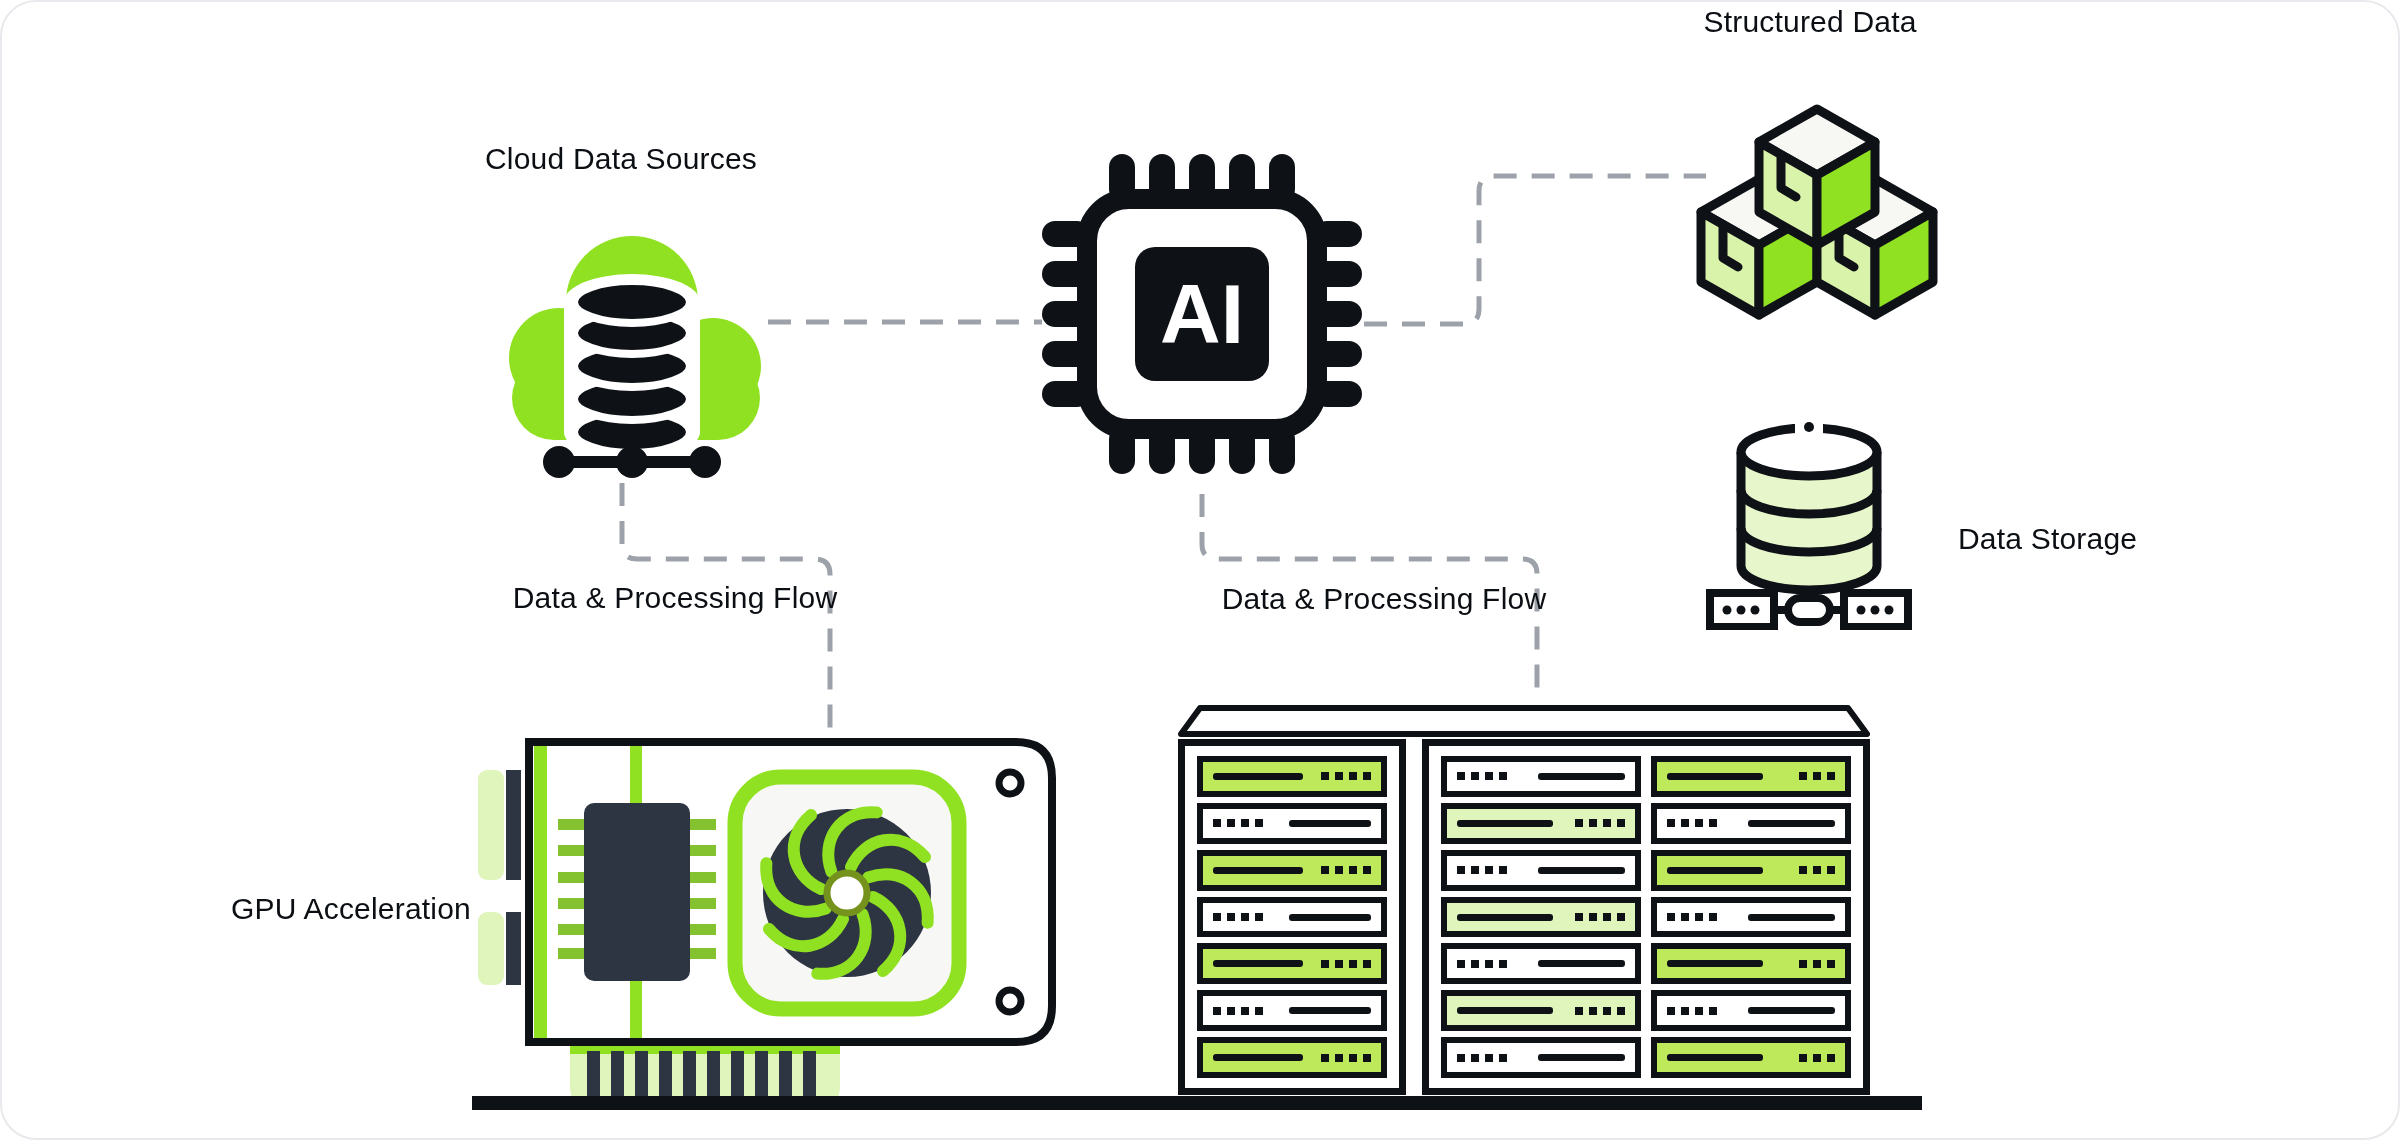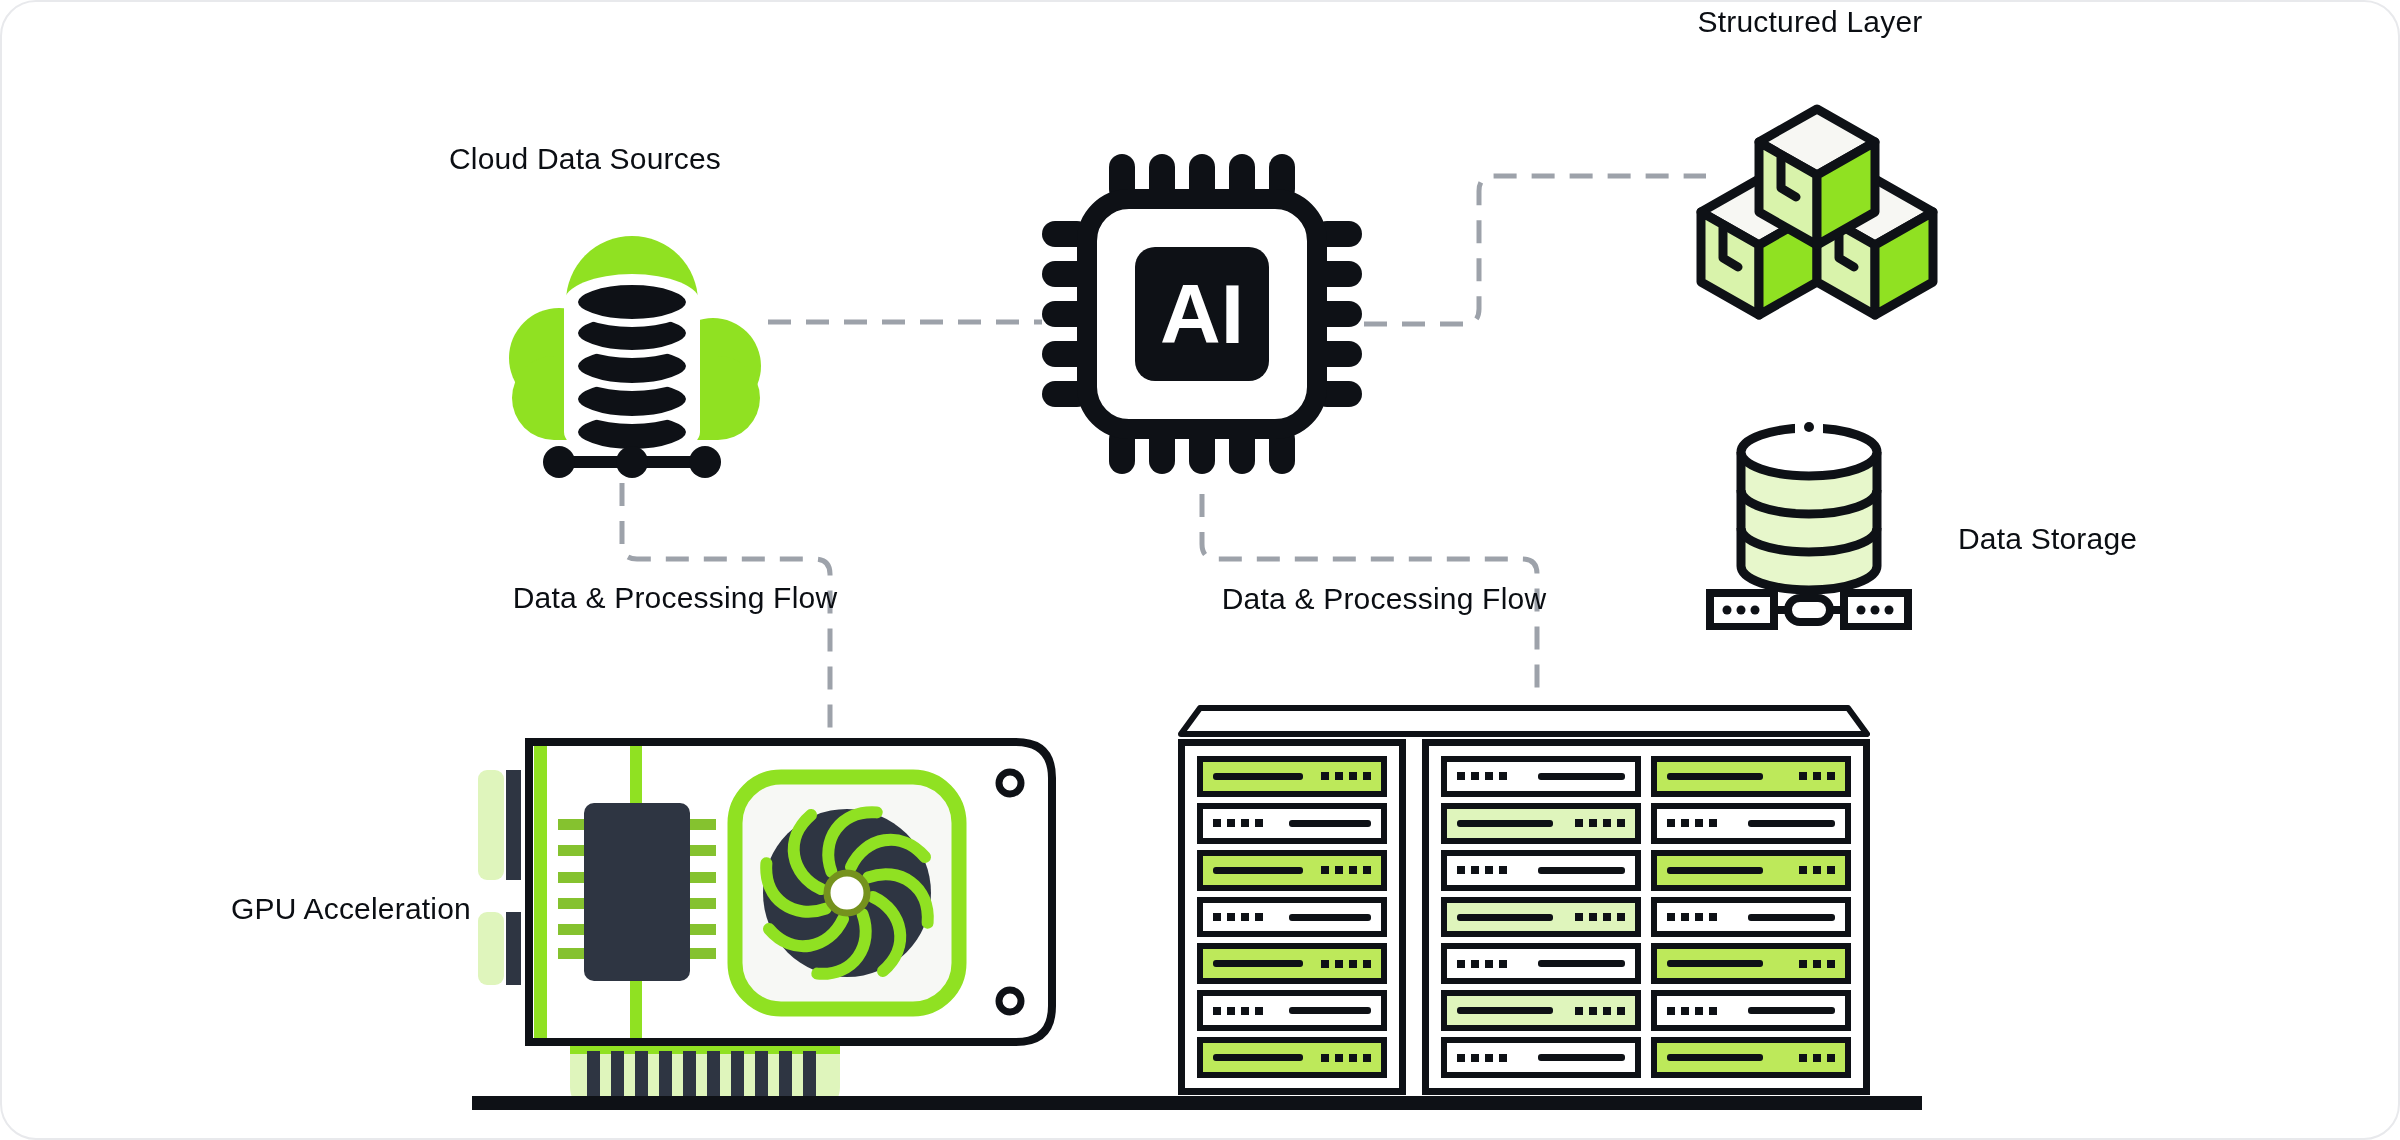--- a/index.html
+++ b/index.html
@@ -40,21 +40,21 @@
   .s-olive{stroke:var(--olive)}
   .join-round{stroke-linejoin:round}
   .cap-round{stroke-linecap:round}
   
   #icon-cloud{left:500px;top:212px}
   #icon-chip{left:1040px;top:152px}
   #icon-cubes{left:1690px;top:70px}
   #icon-storage{left:1692px;top:412px}
   #icon-gpu{left:468px;top:733px}
   
-  #lbl-cloud{left:583px;top:140px}
+  #lbl-cloud{left:619px;top:140px}
   #lbl-chip{left:1199px;top:93px}
   #lbl-cubes{left:1808px;top:3px}
   #lbl-storage{left:1956px;top:520px}
   #lbl-gpu{left:349px;top:890px}
   #lbl-dc{left:2082px;top:889px}
   #lbl-flow-a{left:673px;top:579px}
   #lbl-flow-b{left:1382px;top:580px}
   
   #rack{position:absolute;left:1176px;top:703px;width:692px}
   #rack-top{position:relative;width:692px;height:32px}
@@ -81,21 +81,21 @@
 <div id="canvas">
 
   <svg id="flows" width="2400" height="1140" viewBox="0 0 2400 1140">
     <path class="flow" d="M766 320 H1040"></path>
     <path class="flow" d="M1362 322 H1462 Q1477 322 1477 307 V189 Q1477 174 1492 174 H1704"></path>
     <path class="flow" d="M620 481 V542 Q620 557 635 557 H813 Q828 557 828 572 V727"></path>
     <path class="flow" d="M1200 492 V542 Q1200 557 1215 557 H1520 Q1535 557 1535 572 V688"></path>
   </svg>
 
   <div class="label centered" id="lbl-cloud">Cloud Data Sources</div>
-  <div class="label centered" id="lbl-cubes">Structured Layer</div>
+  <div class="label centered" id="lbl-cubes">Structured Data</div>
   <div class="label" id="lbl-storage">Data Storage</div>
   <div class="label centered" id="lbl-gpu">GPU Acceleration</div>
   <div class="label centered" id="lbl-flow-a">Data &amp; Processing Flow</div>
   <div class="label centered" id="lbl-flow-b">Data &amp; Processing Flow</div>
 
   <svg id="icon-cloud" width="270" height="270" viewBox="0 0 270 270">
     <g>
       <circle cx="130" cy="88" r="66" class="f-lime"></circle>
       <circle cx="57" cy="144" r="50" class="f-lime"></circle>
       <circle cx="211" cy="152" r="48" class="f-lime"></circle>

